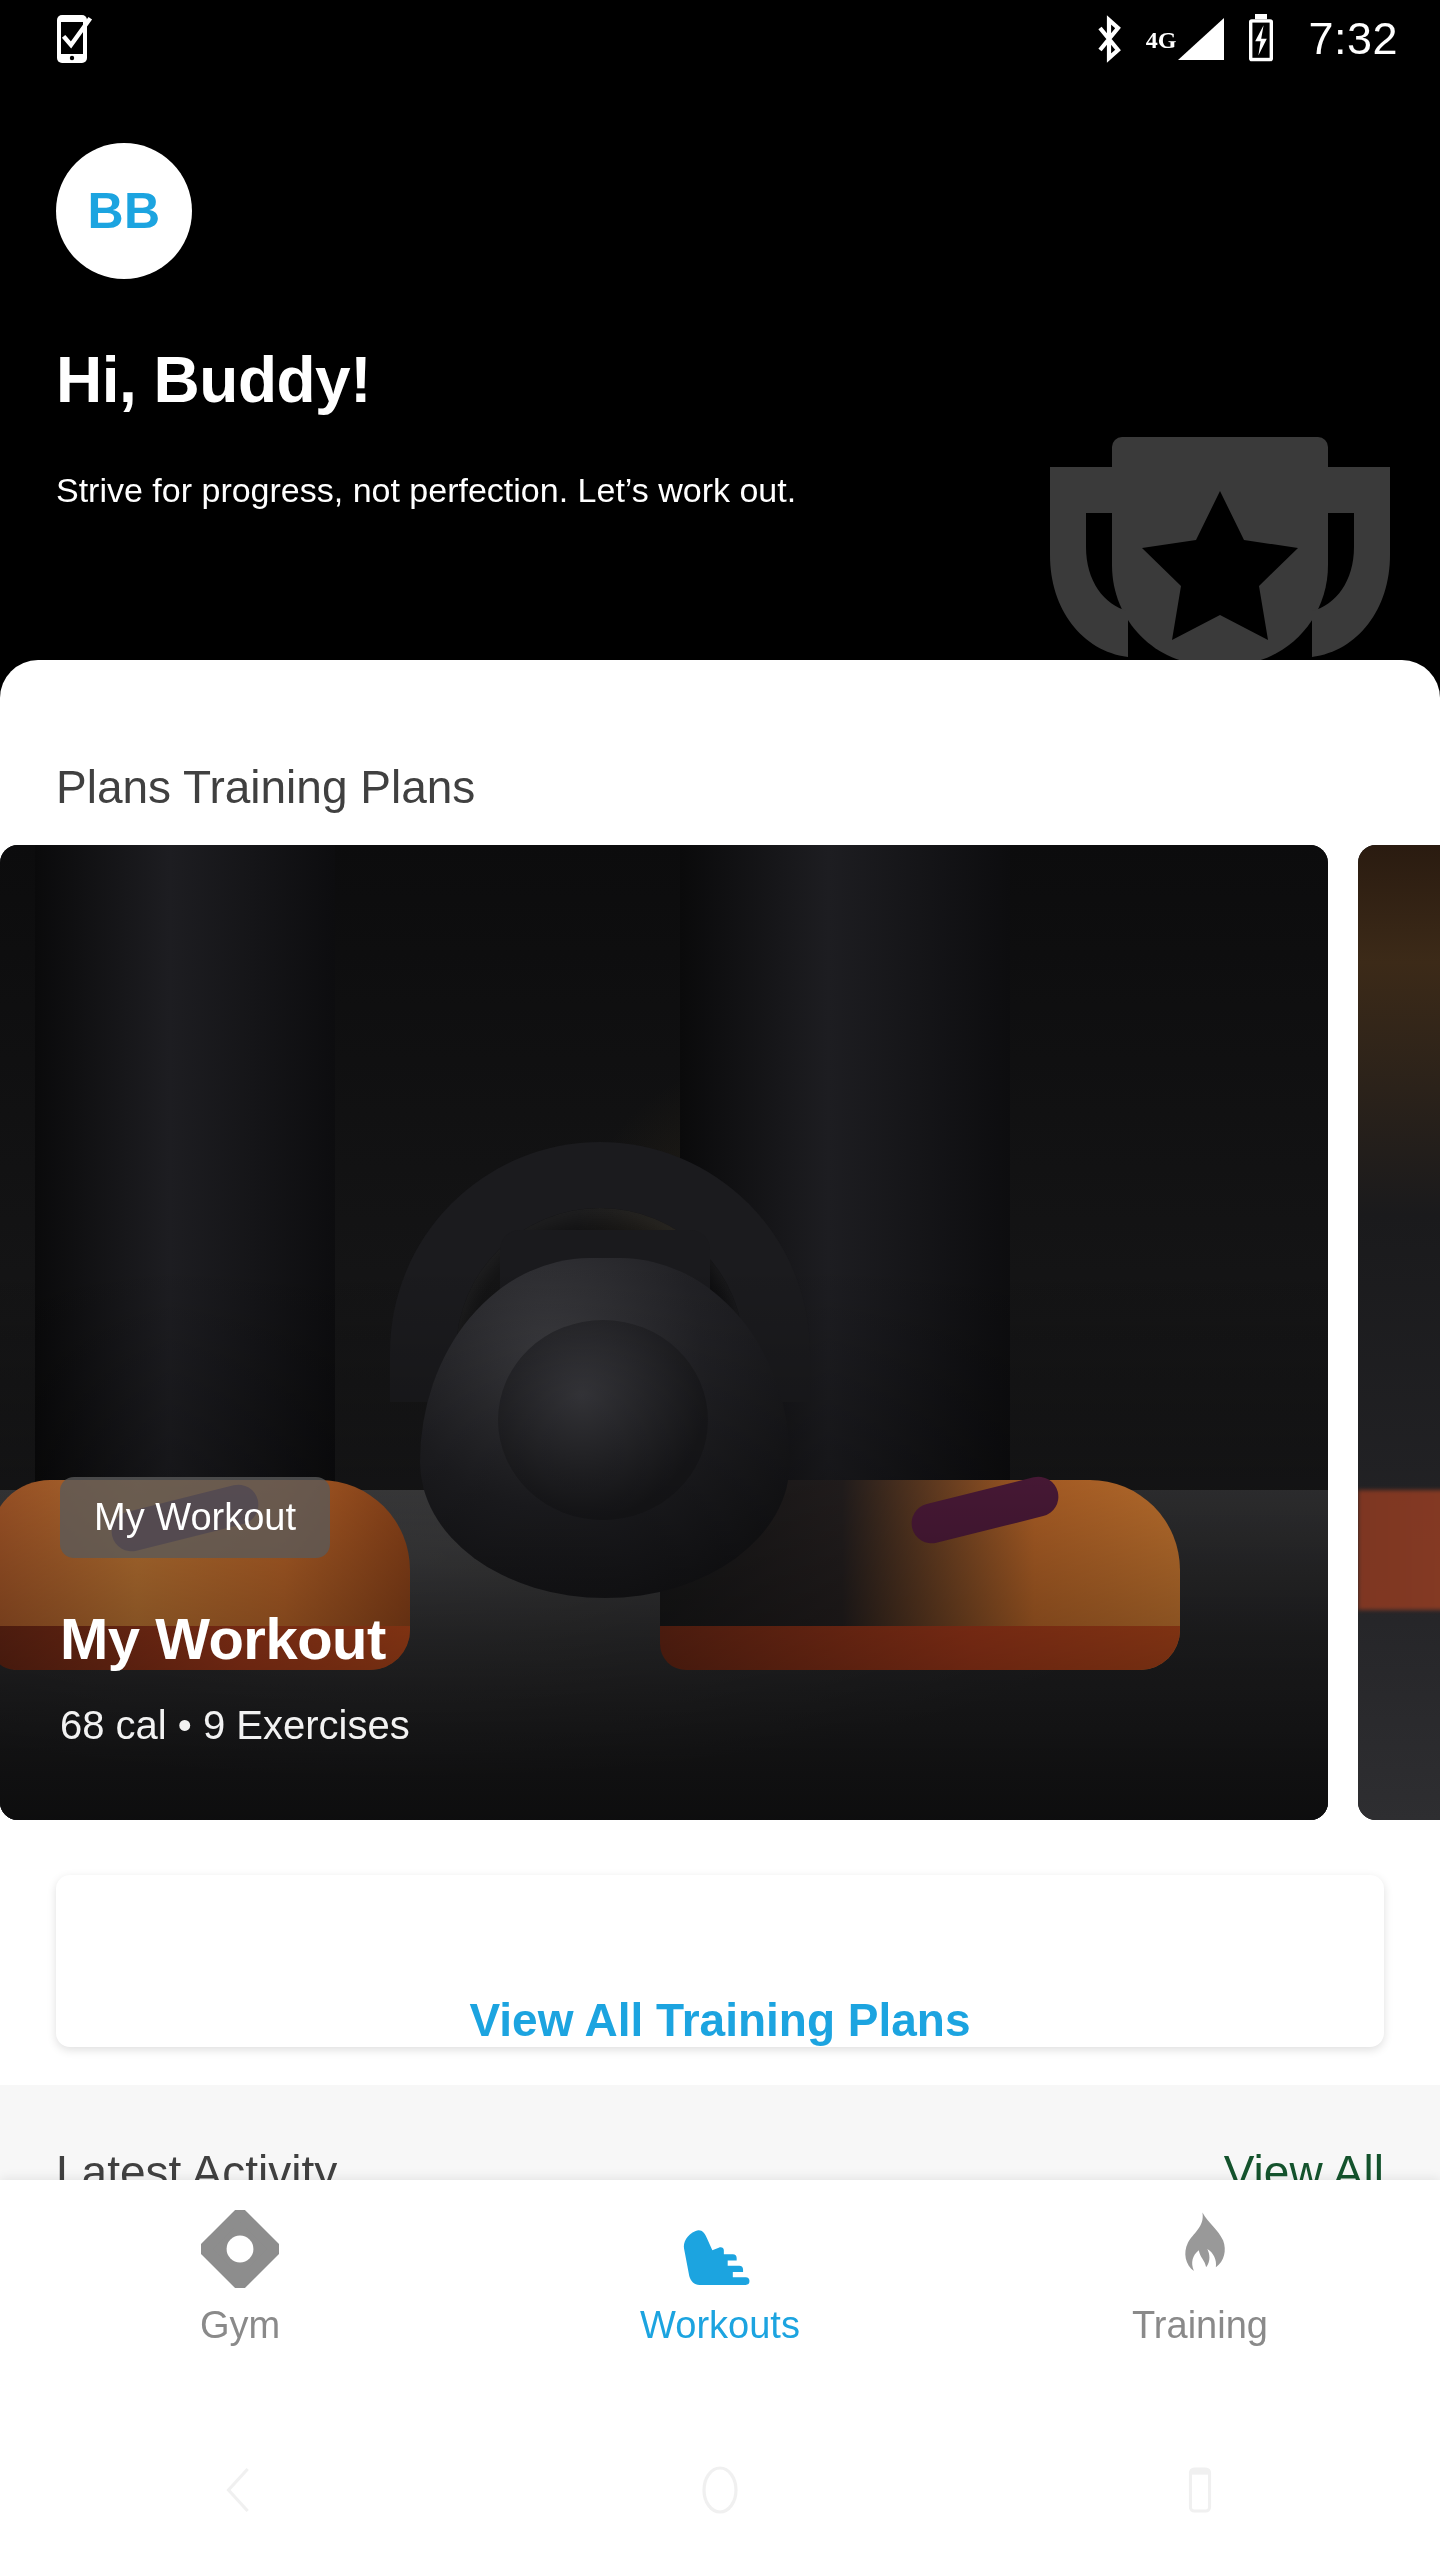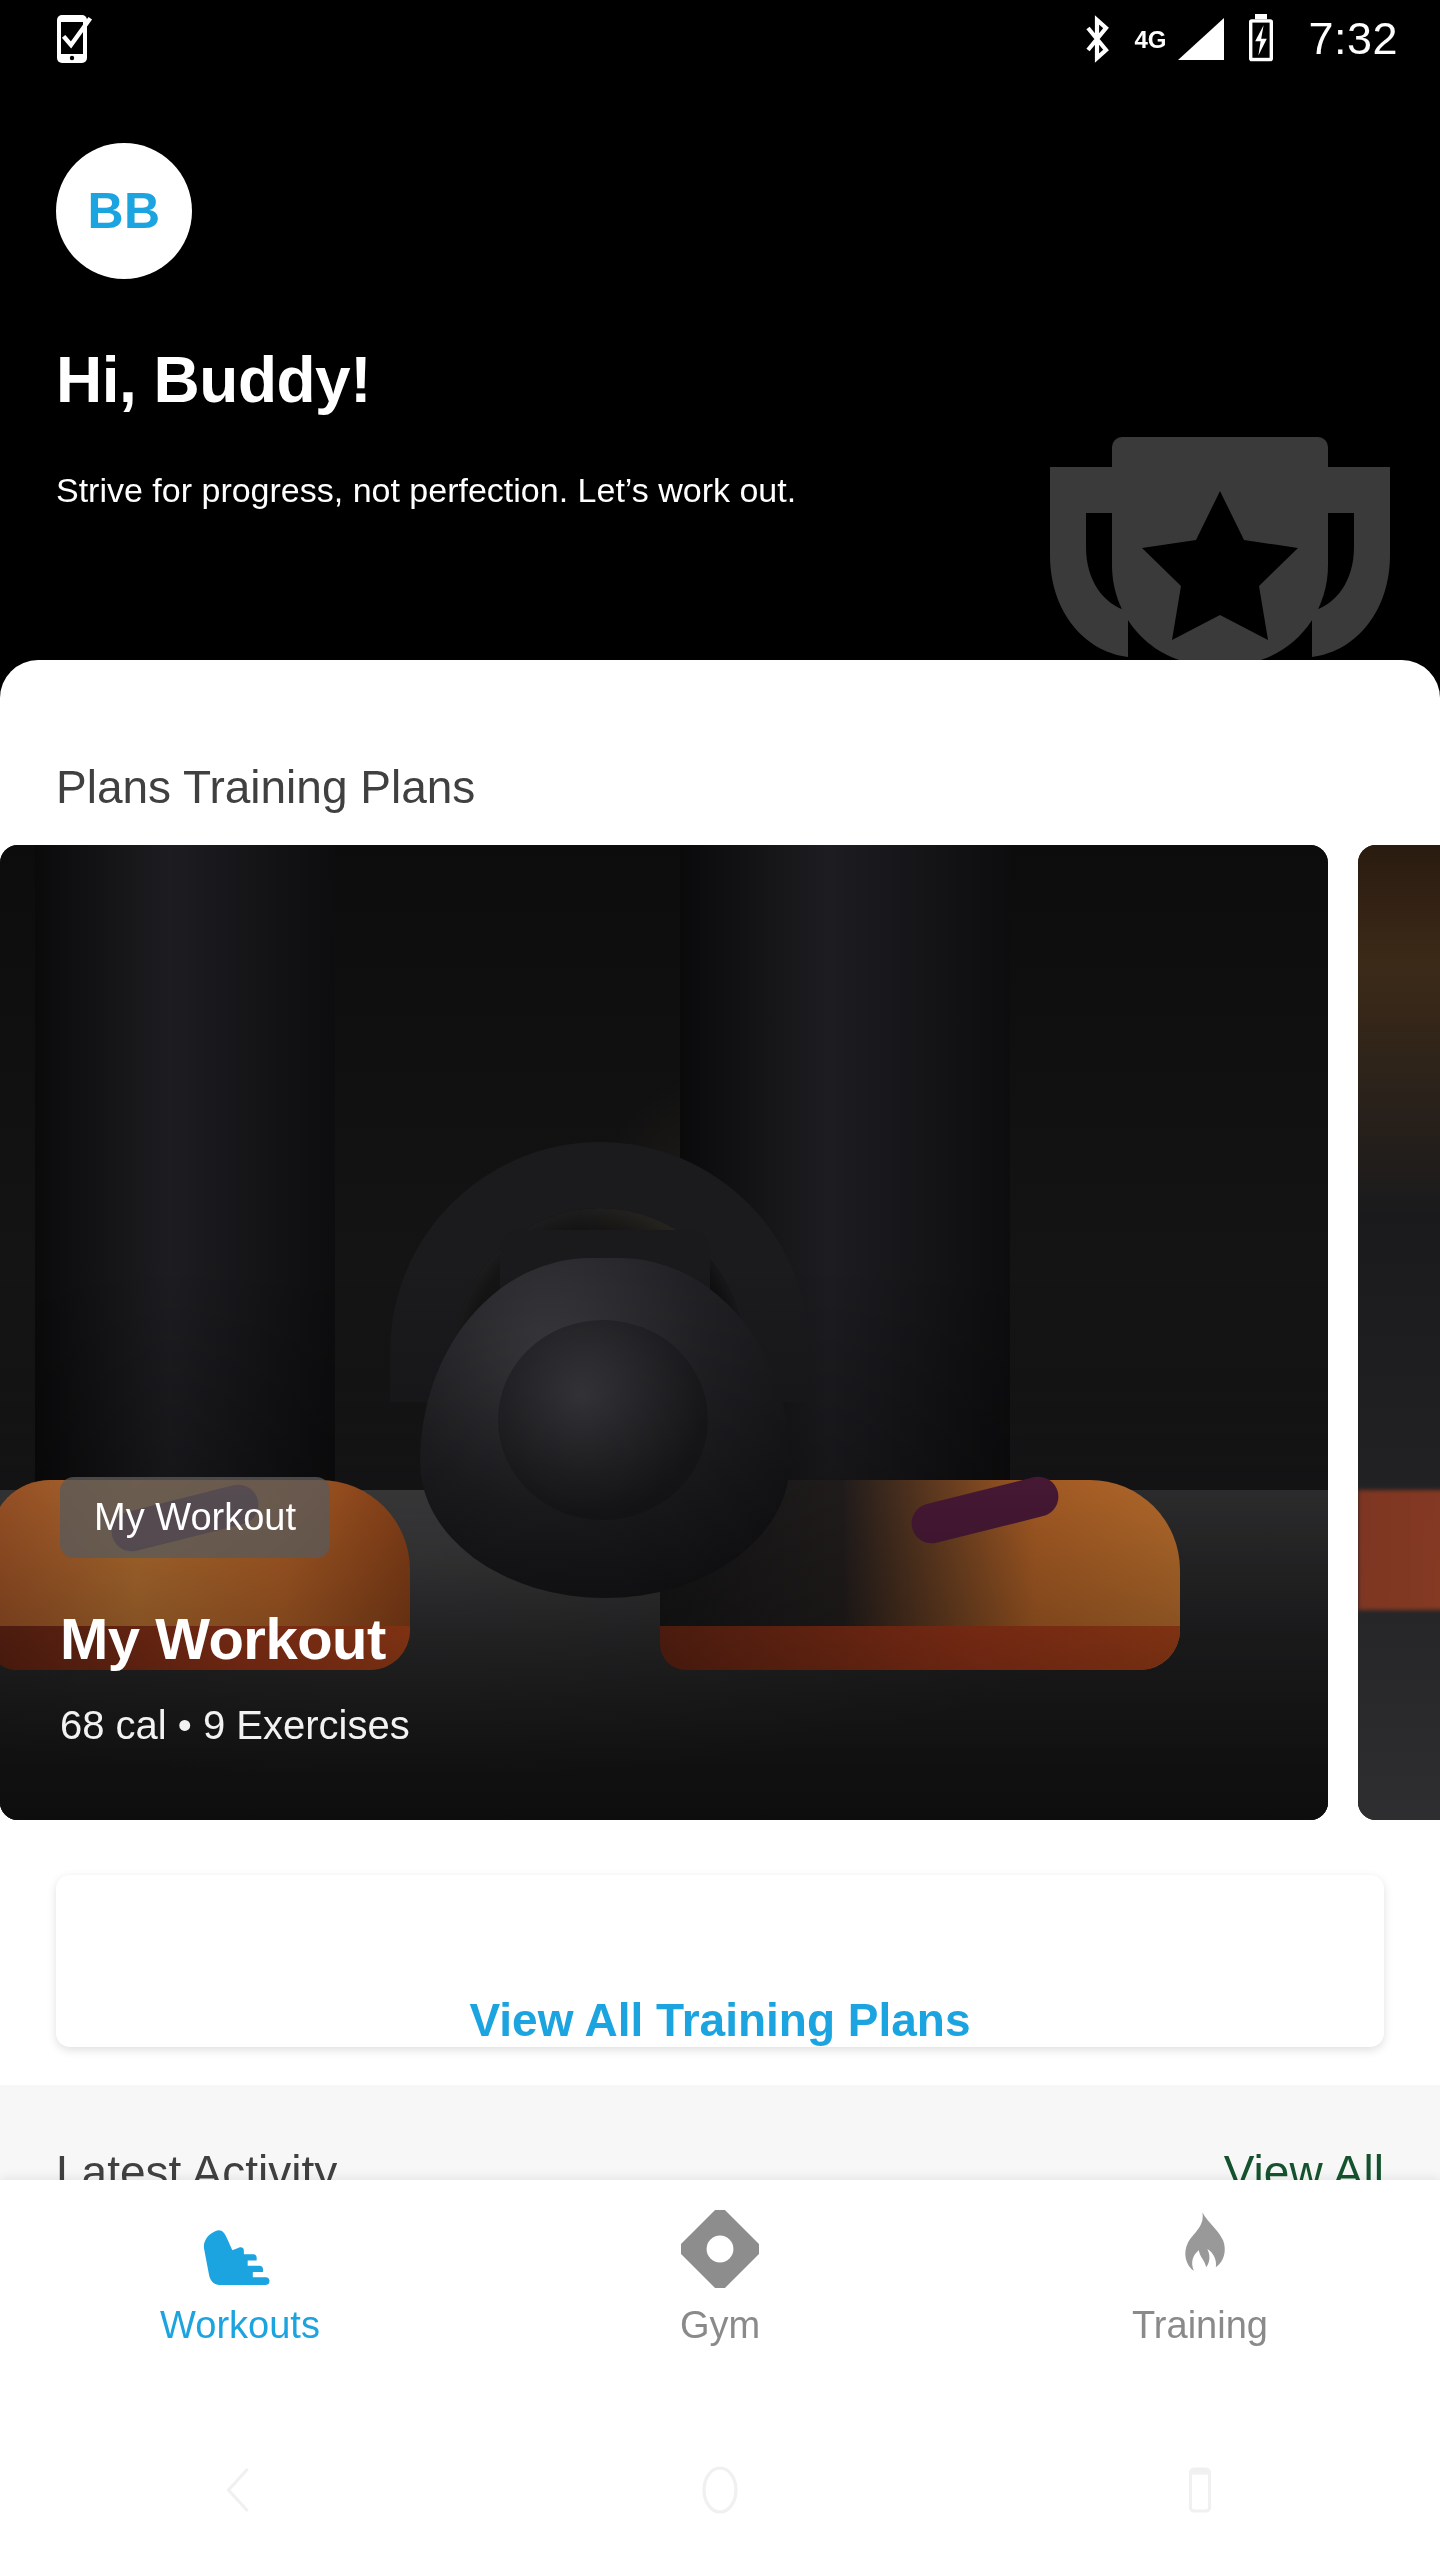--- a/index.html
+++ b/index.html
@@ -17,21 +17,21 @@
   
   .statusbar{
     position:absolute; top:0; left:0; width:1440px; height:78px;
     background:#000; display:flex; align-items:center; z-index:60;
   }
   .sb-left{ margin-left:55px; display:flex; align-items:center; }
   .sb-right{ margin-left:auto; margin-right:42px; display:flex; align-items:center; gap:20px; }
   .sb-icon{ display:block; }
   .sb-time{ color:#fff; font-size:45px; letter-spacing:0.5px; font-weight:400; margin-left:12px; }
   .sb-4g{ color:#fff; font-size:24px; font-weight:700; line-height:1; position:relative; top:-10px; margin-right:-4px;}
-  .signal-wrap{ display:flex; align-items:flex-end; gap:12px; }
+  .signal-wrap{ display:flex; align-items:flex-end; gap:2px;font-family:Liberation Serif, serif; }
 
   
   .header{
     position:absolute; top:0; left:0; width:1440px; height:690px;
     background:#000; z-index:5; overflow:hidden;
   }
   .trophy{
     position:absolute; right:30px; top:395px; width:380px; height:300px;
     opacity:1;
   }
@@ -238,37 +238,37 @@
     <div class="activity-wrap">
       <div class="activity-row">
         <div class="activity-title">Latest Activity</div>
         <div class="activity-link">View All</div>
       </div>
     </div>
   </div>
 
   <div class="bottomnav">
 
-    <div class="navitem active">
-      <div class="navicon">
-        <svg width="82" height="82" viewBox="0 0 64 64">
-          <path d="M13 18c4-2 7 1 9 6l4 9 5-2c2-1 4 0 4 2v3h7c2 0 3 1 3 3v2h-7v4h9c2 0 3 1 3 3v2h-8v4h10c2 0 3 1 3 3s-1 3-3 3H16c-4 0-7-3-8-7L4 32c-1-5 2-11 9-14z" fill="#1CA4E0"></path>
-        </svg>
-      </div>
-      <div class="navlabel">Workouts</div>
-    </div>
-
     <div class="navitem">
       <div class="navicon">
         <svg width="78" height="78" viewBox="0 0 64 64">
           <path d="M32 3 L61 32 L32 61 L3 32 Z" fill="#8d8d8d" rx="8" style="stroke:#8d8d8d;stroke-width:10;stroke-linejoin:round"></path>
           <circle cx="32" cy="32" r="11" fill="#ffffff"></circle>
         </svg>
       </div>
       <div class="navlabel">Gym</div>
+    </div>
+
+    <div class="navitem active">
+      <div class="navicon">
+        <svg width="82" height="82" viewBox="0 0 64 64">
+          <path d="M13 18c4-2 7 1 9 6l4 9 5-2c2-1 4 0 4 2v3h7c2 0 3 1 3 3v2h-7v4h9c2 0 3 1 3 3v2h-8v4h10c2 0 3 1 3 3s-1 3-3 3H16c-4 0-7-3-8-7L4 32c-1-5 2-11 9-14z" fill="#1CA4E0"></path>
+        </svg>
+      </div>
+      <div class="navlabel">Workouts</div>
     </div>
 
     <div class="navitem">
       <div class="navicon">
         <svg width="78" height="78" viewBox="0 0 64 64">
           <path d="M34 2c2 12-8 17-12 25-4 8-2 18 5 23-3-7-1-13 4-17 1 6 5 8 6 14 4-5 3-11 1-15 5 3 8 9 7 15 7-5 9-14 6-22C47 16 39 11 34 2z" fill="#999999"></path>
         </svg>
       </div>
       <div class="navlabel">Training</div>
     </div>

